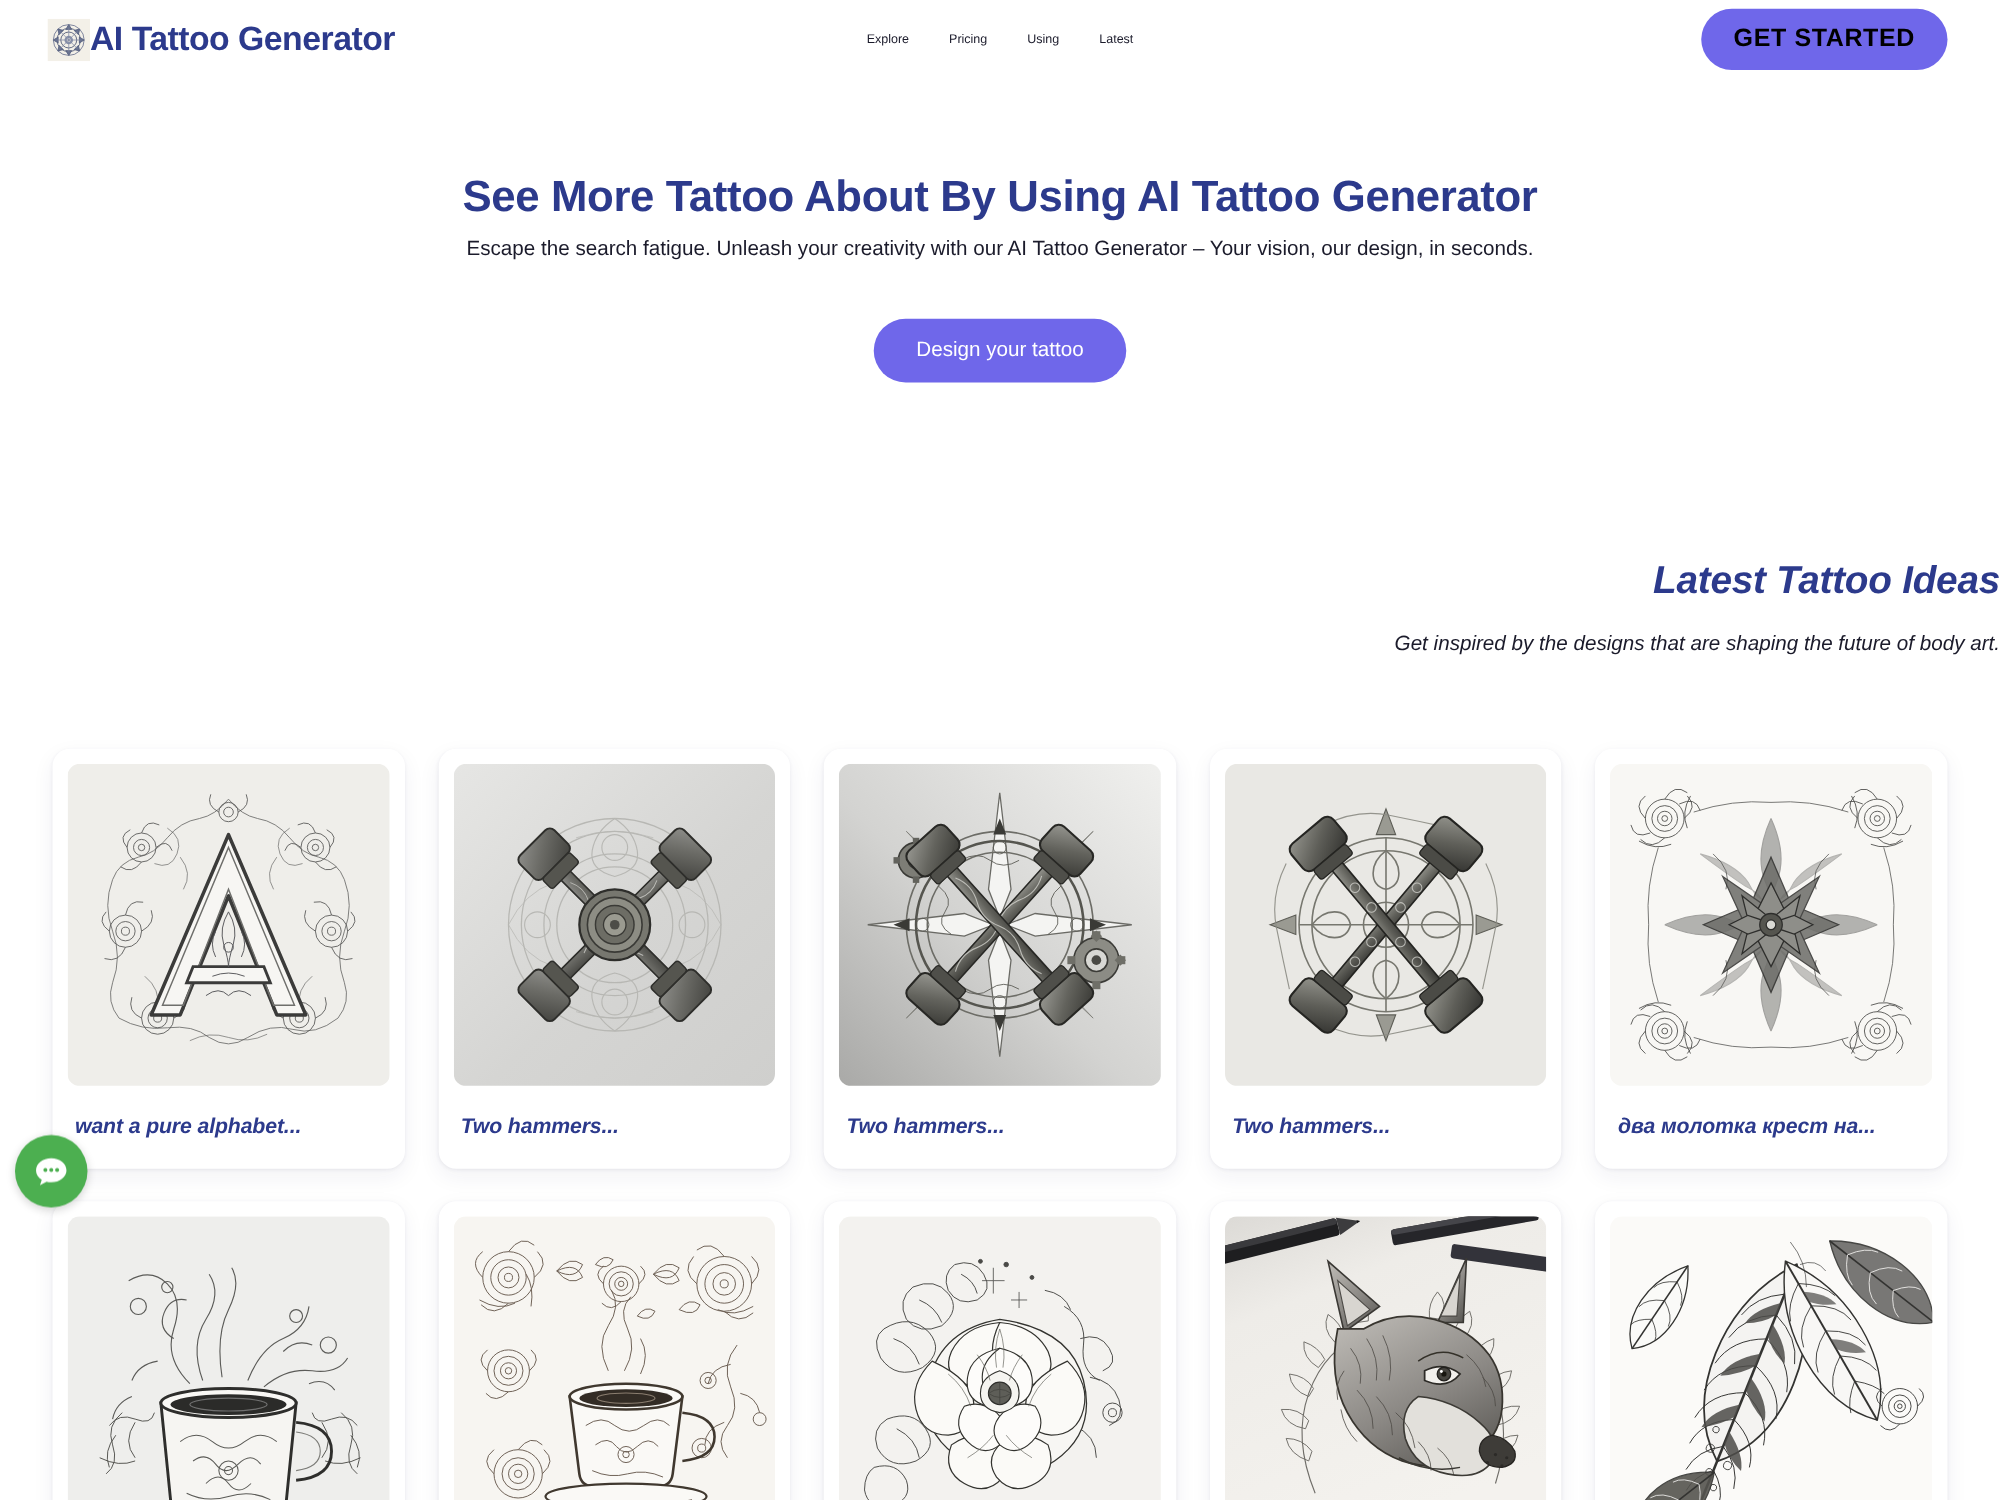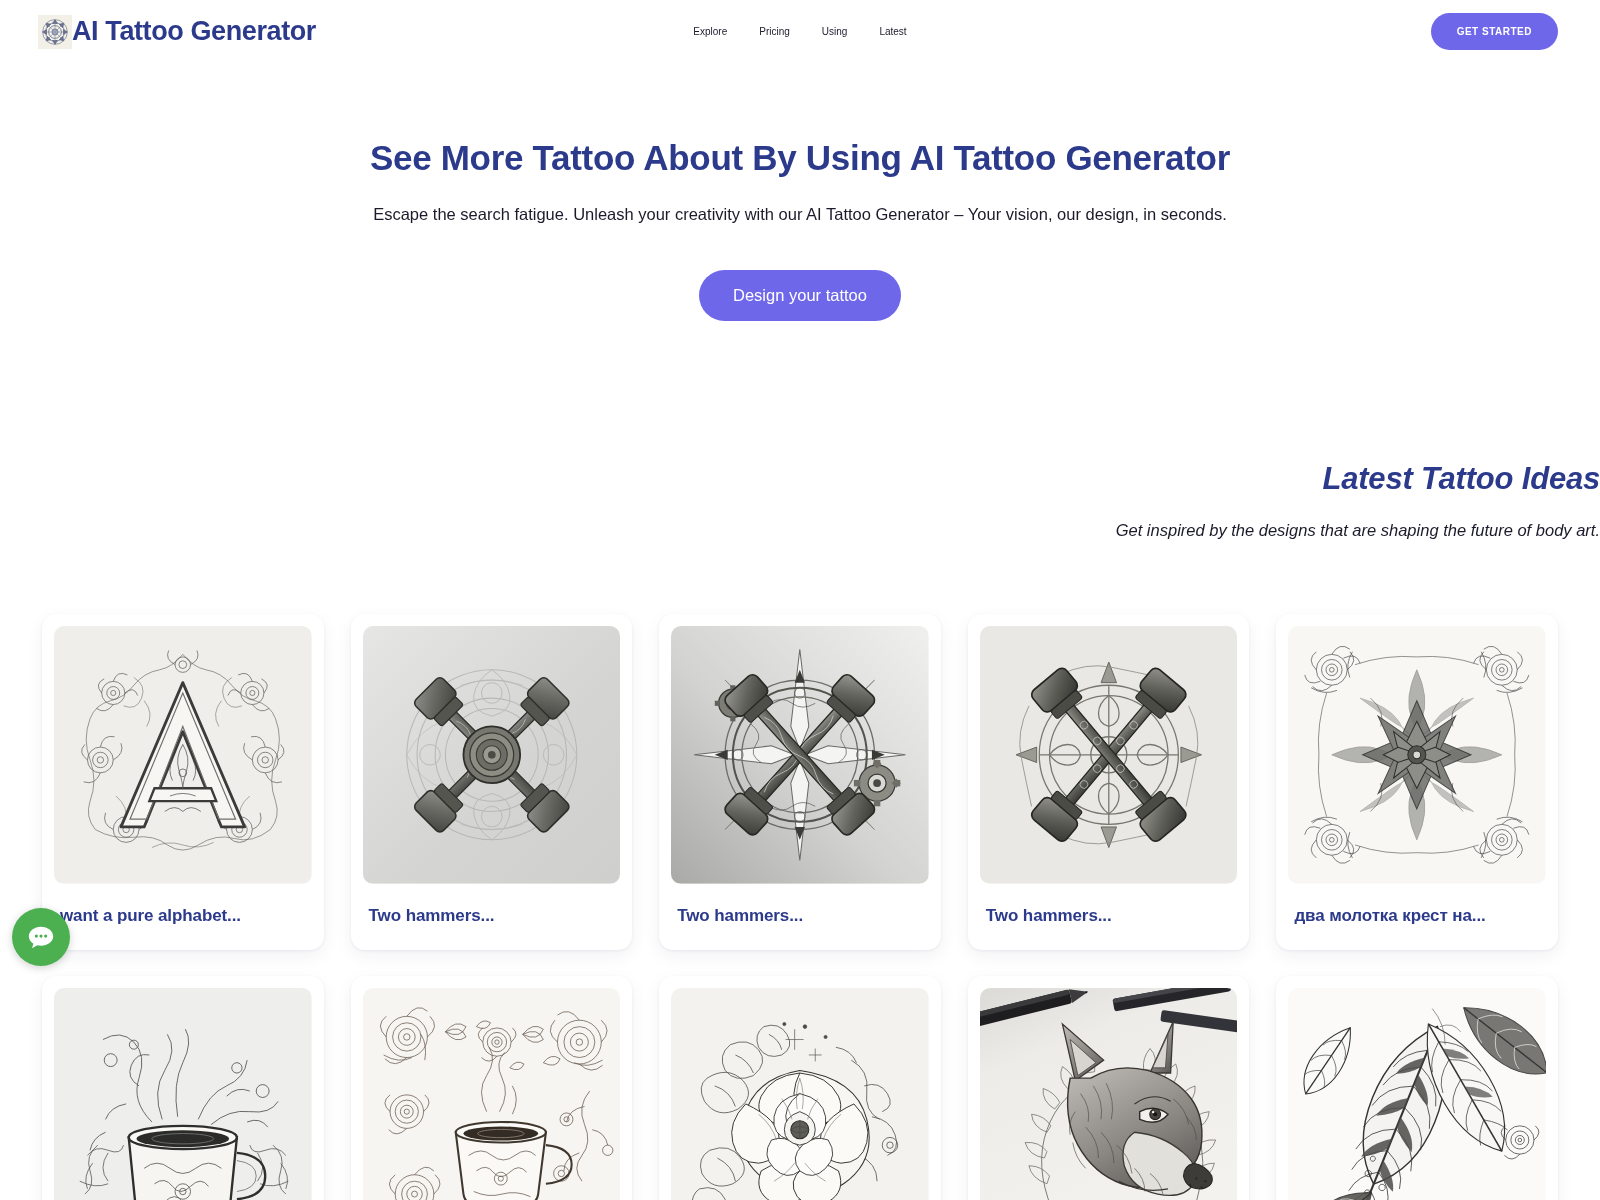--- a/index.html
+++ b/index.html
@@ -40,43 +40,43 @@
   .nav-item {
     font-size: 10px;
     color: #1b1b2b;
     text-decoration: none;
     white-space: nowrap;
     cursor: pointer;
   }
   .cta-wrap { margin-left: auto; }
   .cta-button {
     background: #6f67ea;
-    color: #ffffff;
+    color: #000000;
     border: none;
     border-radius: 999px;
-    font-size: 10px;
+    font-size: 20px;
     font-weight: bold;
     letter-spacing: 0.5px;
     padding: 13px 26px;
     cursor: pointer;
     font-family: "Liberation Sans", sans-serif;
     white-space: nowrap;
   }
 
   
   .hero { text-align: center; padding-top: 74px; }
   .hero-title {
     font-size: 35px;
     font-weight: bold;
     color: #2c3a8c;
     letter-spacing: -0.3px;
     line-height: 1.2;
   }
   .hero-sub {
-    margin-top: 24px;
+    margin-top: 9px;
     font-size: 16.5px;
     color: #1b1b2b;
     line-height: 1.4;
   }
   .hero-btn-wrap { margin-top: 44px; }
   .hero-button {
     background: #6f67ea;
     color: #ffffff;
     border: none;
     border-radius: 999px;
@@ -110,20 +110,21 @@
     column-gap: 27px;
     row-gap: 26px;
   }
   .card {
     background: #ffffff;
     border-radius: 14px;
     box-shadow: 0 1px 3px rgba(40,40,90,0.07), 0 6px 18px rgba(40,40,90,0.06);
     padding: 12px 12px 0 12px;
     cursor: pointer;
     overflow: hidden;
+    font-style: italic;
   }
   .card-img {
     width: 100%;
     aspect-ratio: 1 / 1;
     border-radius: 10px;
     overflow: hidden;
     display: block;
   }
   .card-img svg { width: 100%; height: 100%; display: block; }
   .card-title {

